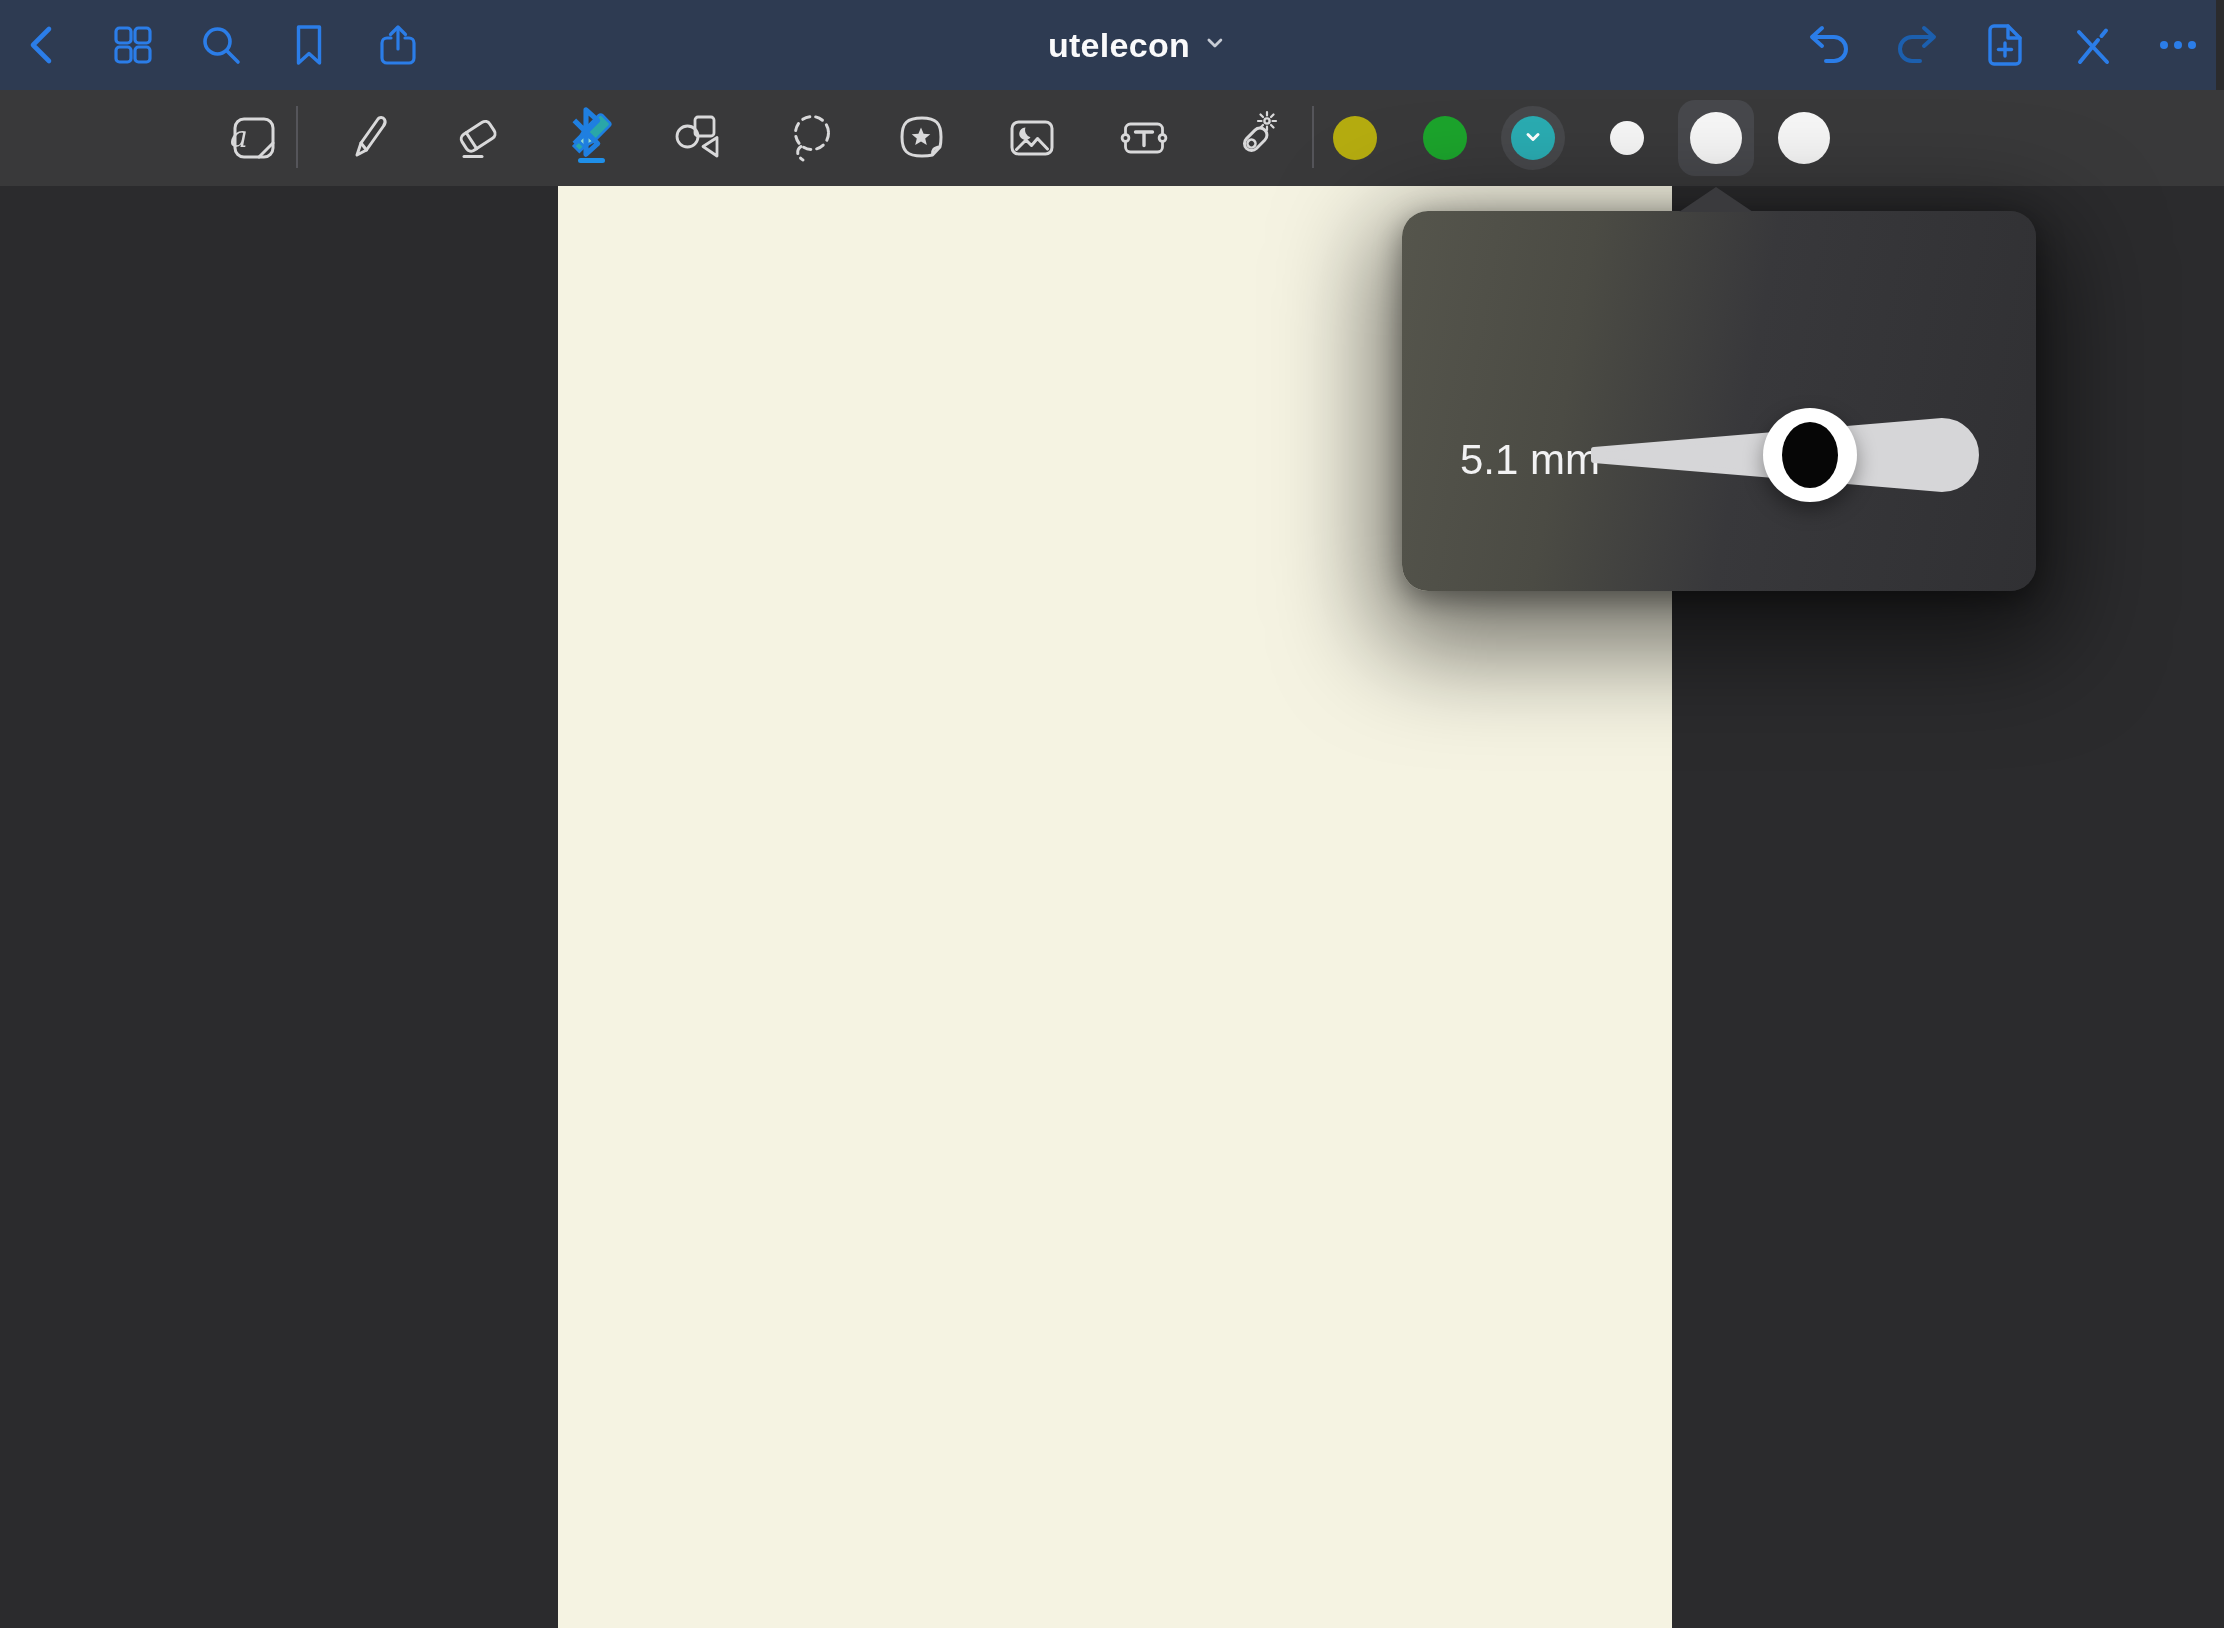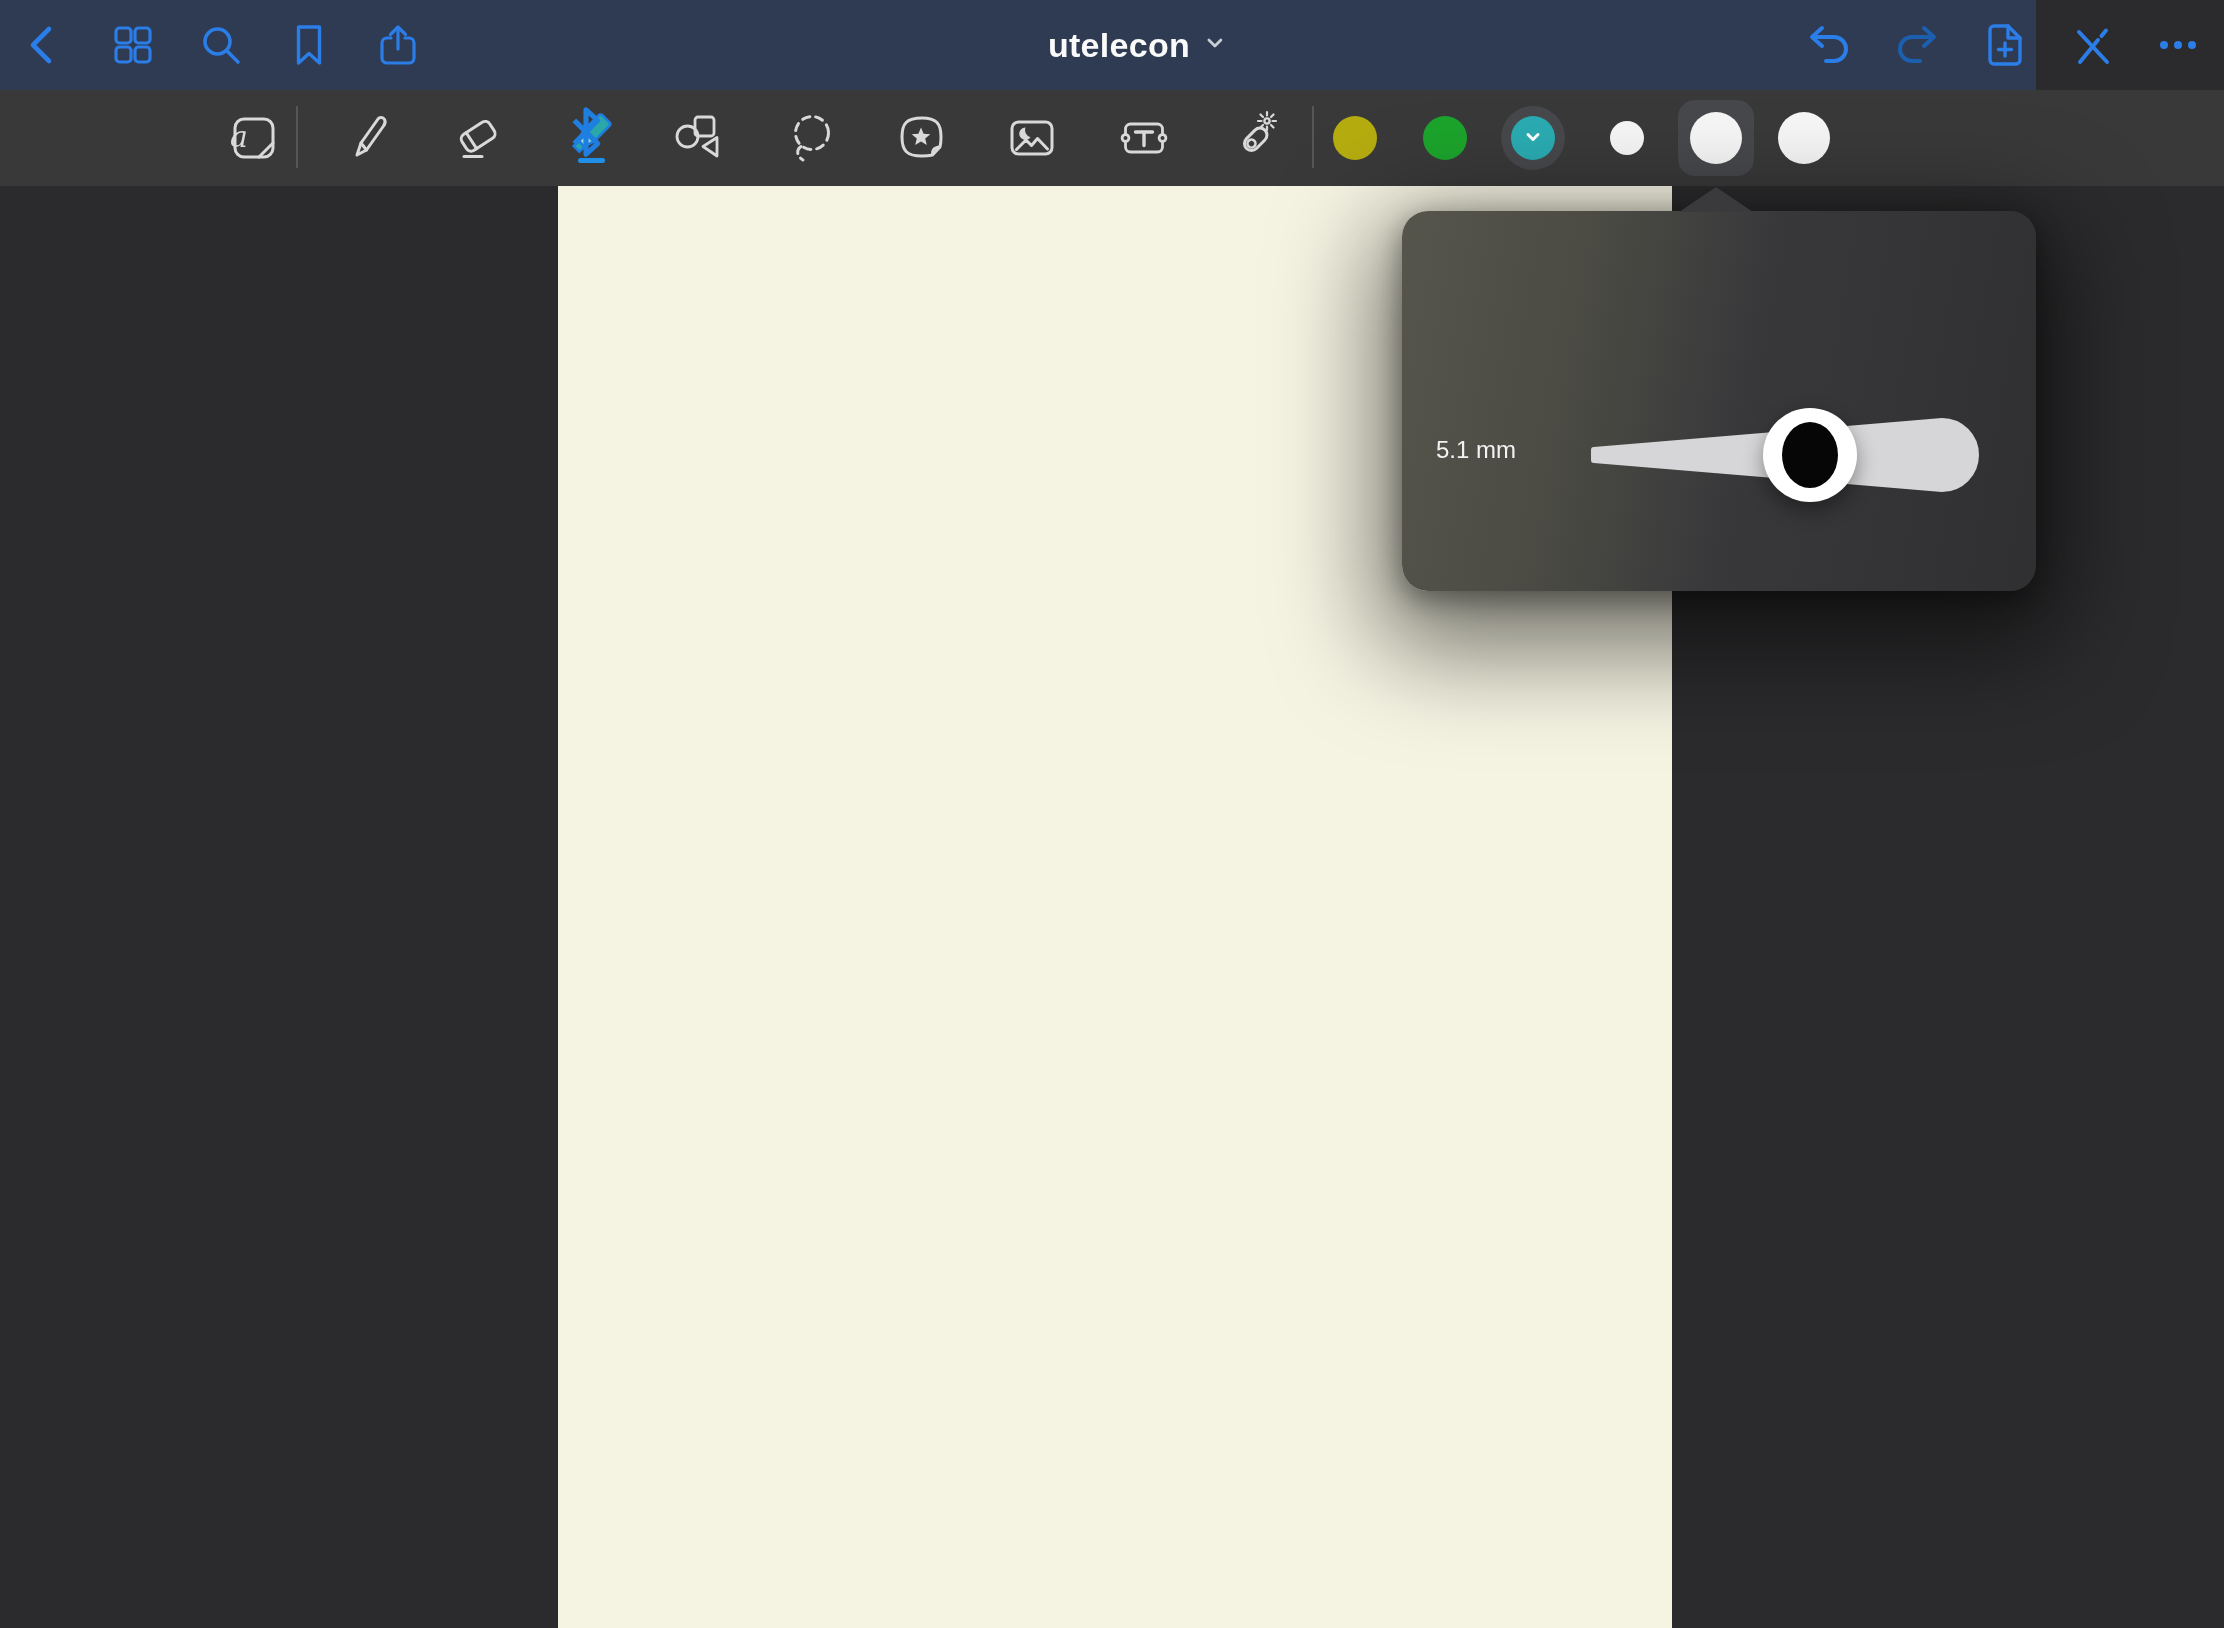--- a/index.html
+++ b/index.html
@@ -3,21 +3,21 @@
 <meta charset="utf-8">
 <style>
   html,body{margin:0;padding:0;background:#1a1a1a;}
   .stage{position:relative;width:2224px;height:1628px;overflow:hidden;background:#2B2B2D;
          font-family:"Liberation Sans",sans-serif;-webkit-font-smoothing:antialiased;}
 
   
   .paper{position:absolute;left:558px;top:186px;width:1114px;height:1442px;background:#F5F3E2;}
 
   
-  .navbar{position:absolute;left:0;top:0;width:2036px;height:90px;background:#2E3B52;z-index:20;}
+  .navbar{position:absolute;left:0;top:0;width:2216px;height:90px;background:#2E3B52;z-index:20;}
   .nbtn{position:absolute;top:17px;width:56px;height:56px;display:flex;align-items:center;justify-content:center;
         background:none;border:none;padding:0;color:#2B7DE8;}
   .nbtn svg{width:48px;height:48px;display:block;}
   .nbtn.dim{color:#1C5FAE;}
   .nav-title{position:absolute;left:1137px;top:0;height:90px;transform:translateX(-50%);
              display:flex;align-items:center;gap:14px;color:#FAFAFB;}
   .nav-title .t{font-size:34px;font-weight:700;letter-spacing:.3px;}
 
   
   .toolbar{position:absolute;left:0;top:90px;width:2224px;height:96px;background:#39393A;z-index:20;}
@@ -37,21 +37,21 @@
   
   .popover{position:absolute;left:1402px;top:211px;width:634px;height:380px;border-radius:26px;z-index:30;
            background:linear-gradient(100deg,#55554C 0%,#4B4B44 28%,#38383B 54%,#303033 100%);
            box-shadow:0 34px 100px 26px rgba(0,0,0,.52),0 8px 28px rgba(0,0,0,.4);}
   .pop-arrow{position:absolute;top:-24px;left:277px;width:0;height:0;
              border-left:37px solid transparent;border-right:37px solid transparent;border-bottom:25px solid #3A3A3D;}
   .pop-header{position:relative;height:97px;border-bottom:1px solid rgba(255,255,255,.14);}
   .pop-title{position:absolute;left:0;right:0;top:0;height:97px;display:flex;align-items:center;justify-content:center;
              font-size:36px;font-weight:700;color:#F4F4F5;letter-spacing:.2px;}
   .sliders-ic{position:absolute;left:28px;top:26px;width:44px;height:44px;}
-  .pop-value{position:absolute;left:34px;top:225px;font-size:24px;color:#F2F2F3;}
+  .pop-value{position:absolute;left:58px;top:225px;font-size:42px;color:#F2F2F3;}
   .slider{position:absolute;left:188px;top:196px;width:400px;height:96px;}
   .track{position:absolute;left:0;top:0;width:400px;height:96px;}
   .knob{position:absolute;top:48px;transform:translate(-50%,-50%);width:94px;height:94px;border-radius:50%;
         background:#FFFFFF;box-shadow:0 8px 20px rgba(0,0,0,.38);}
   .knob-dot{position:absolute;left:50%;top:50%;transform:translate(-50%,-50%);width:56px;height:66px;
             border-radius:50%;background:#060606;}
 </style>
 </head>
 <body>
 

